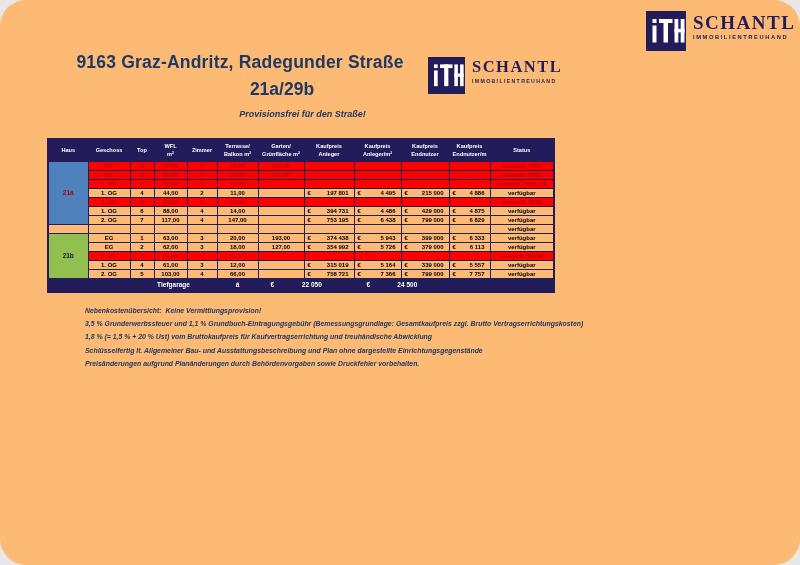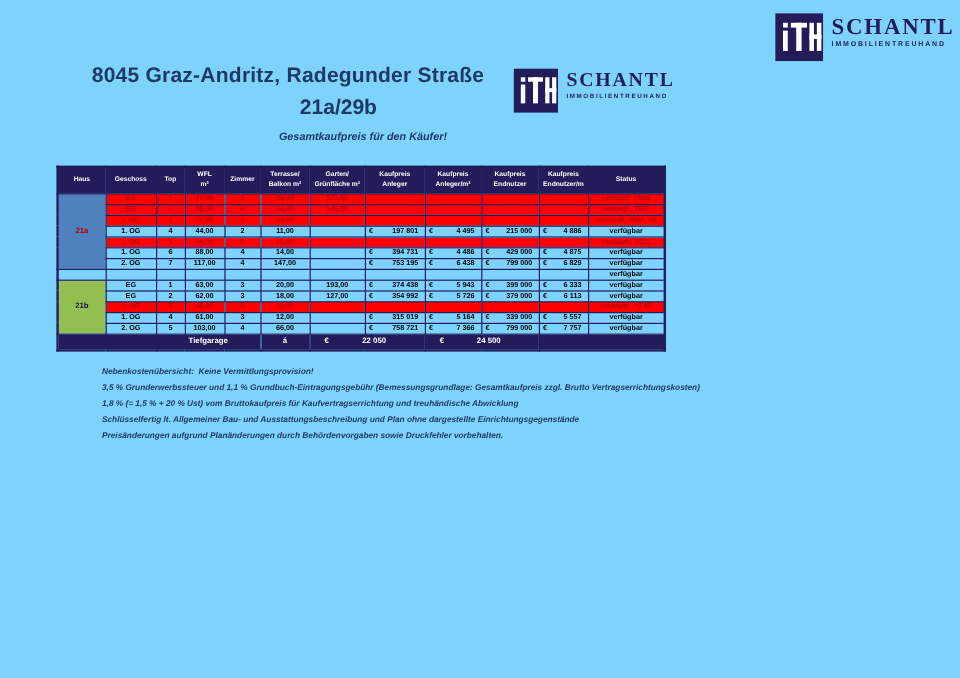--- a/index.html
+++ b/index.html
@@ -1,19 +1,19 @@
 <!DOCTYPE html>
 <html><head>
 <meta charset="utf-8">
 <style>
   * { margin:0; padding:0; box-sizing:border-box; }
   html,body { background:#e8e8e8; }
   .page {
-    position:relative; width:800px; height:565px; background:#7dd3fc;
-    font-family:"Liberation Sans", sans-serif; overflow:hidden;
+    position:relative; width:800px; height:565px; background:#fdba74;
+    font-family:"Liberation Sans", sans-serif; overflow:hidden;border-radius:26px;
   }
 
   
   .logo { position:absolute; display:flex; align-items:flex-start; gap:7px; }
   .logo-tr { top:11px; left:646px; }
   .logo-mid { top:57px; left:428px; }
   .monogram { display:block; }
   .logo-name { font-family:"Liberation Serif", serif; font-weight:bold; color:#221C5A; letter-spacing:1.5px; line-height:1; }
   .logo-tagline { font-weight:bold; color:#221C5A; margin-top:2px; }
   .logo-tr .logo-name { font-size:19px; margin-top:2px; }
@@ -74,42 +74,42 @@
       <rect x="34.7" y="8" width="3.8" height="23.5" fill="#fff"></rect>
       <rect x="28.5" y="17.8" width="10" height="3.6" fill="#fff"></rect>
     </svg>
     <div class="logo-text">
       <div class="logo-name">SCHANTL</div>
       <div class="logo-tagline">IMMOBILIENTREUHAND</div>
     </div>
   </div>
 
   <div class="title-block">
-    <div class="title-line1">8045 Graz-Andritz, Radegunder Straße</div>
+    <div class="title-line1">9163 Graz-Andritz, Radegunder Straße</div>
     <div class="title-line2">21a/29b</div>
   </div>
 
   <div class="logo logo-mid">
     <svg class="monogram" width="37" height="37" viewBox="0 0 40 40">
       <rect width="40" height="40" fill="#221C5A"></rect>
       <rect x="6.5" y="8" width="4" height="4" fill="#fff"></rect>
       <rect x="6.5" y="14.5" width="4" height="17" fill="#fff"></rect>
       <rect x="13" y="8" width="13.5" height="4" fill="#fff"></rect>
       <rect x="17.5" y="8" width="4.5" height="23.5" fill="#fff"></rect>
       <rect x="28.5" y="8" width="3.8" height="23.5" fill="#fff"></rect>
       <rect x="34.7" y="8" width="3.8" height="23.5" fill="#fff"></rect>
       <rect x="28.5" y="17.8" width="10" height="3.6" fill="#fff"></rect>
     </svg>
     <div class="logo-text">
       <div class="logo-name">SCHANTL</div>
       <div class="logo-tagline">IMMOBILIENTREUHAND</div>
     </div>
   </div>
 
-  <div class="subtitle">Gesamtkaufpreis für den Käufer!</div>
+  <div class="subtitle">Provisionsfrei für den Straße!</div>
 
   <table class="price-table">
     <colgroup>
       <col class="c0">
         <col class="c1">
         <col class="c2">
         <col class="c3">
         <col class="c4">
         <col class="c5">
       <col class="c6">

